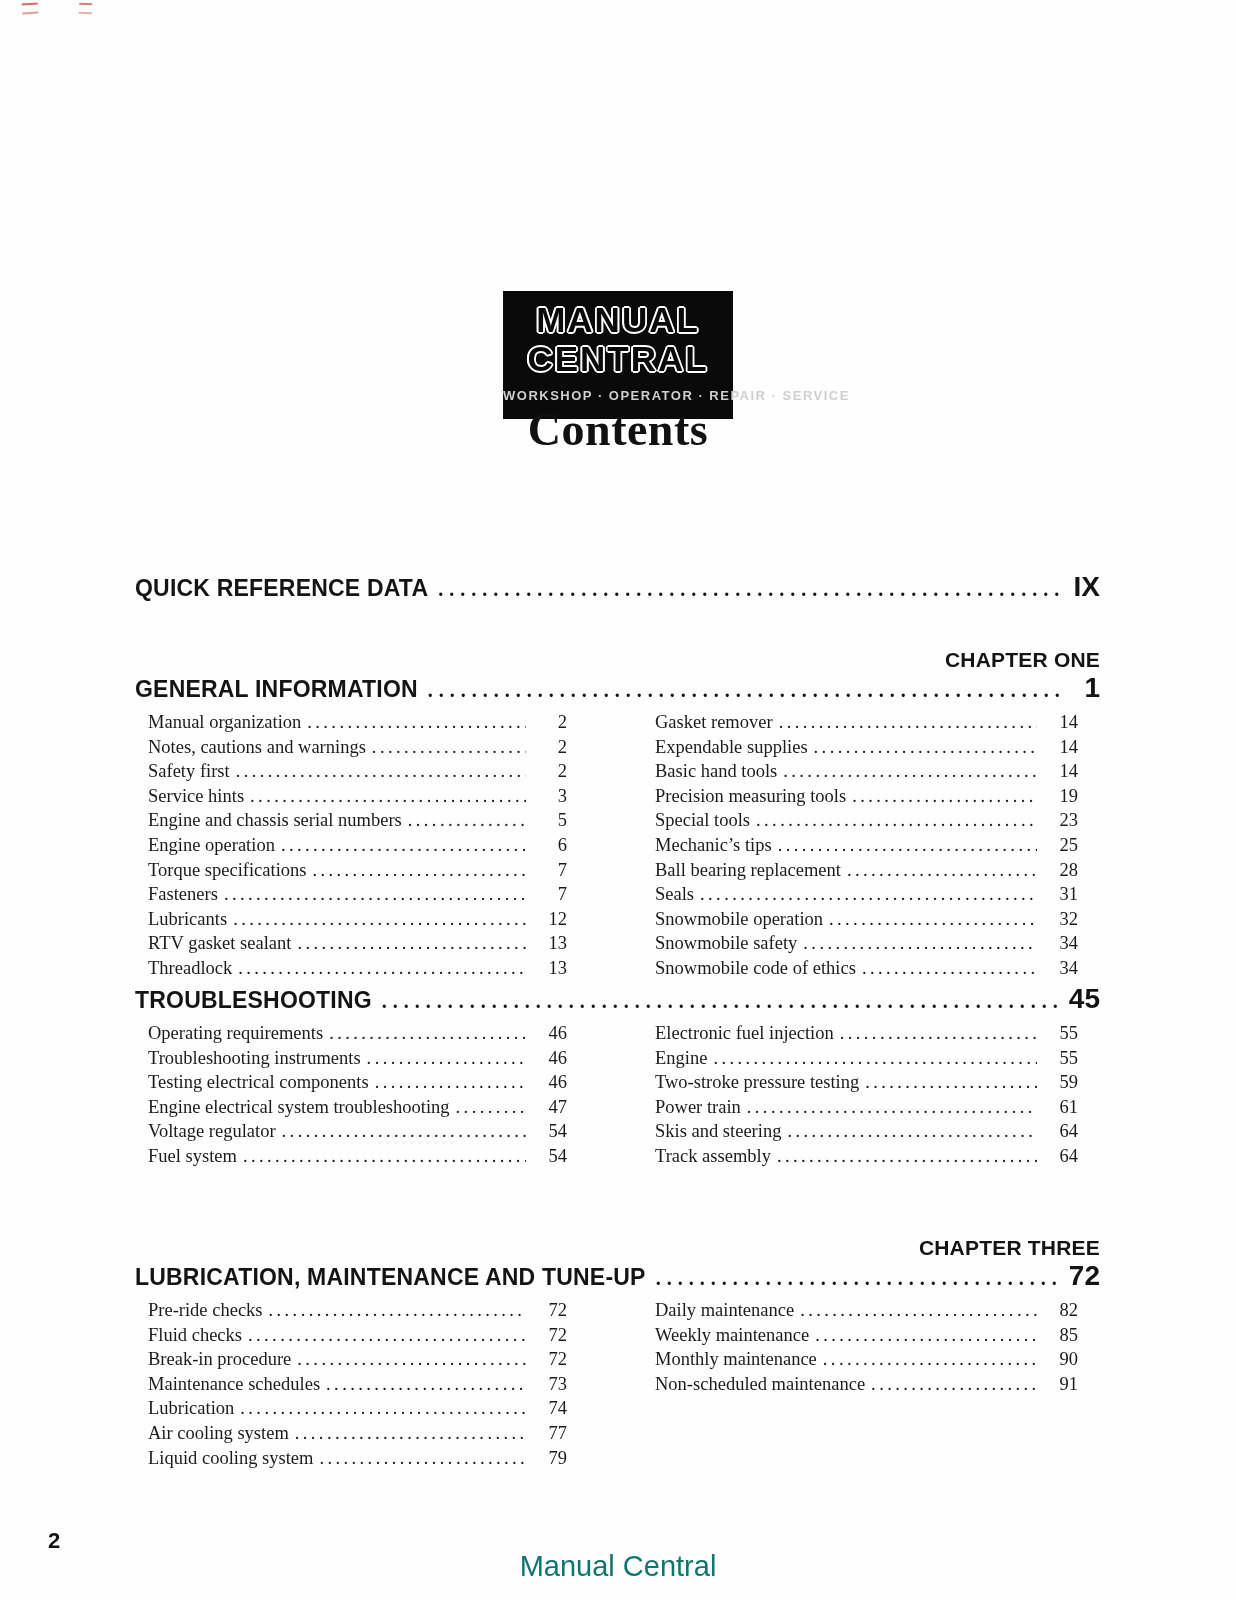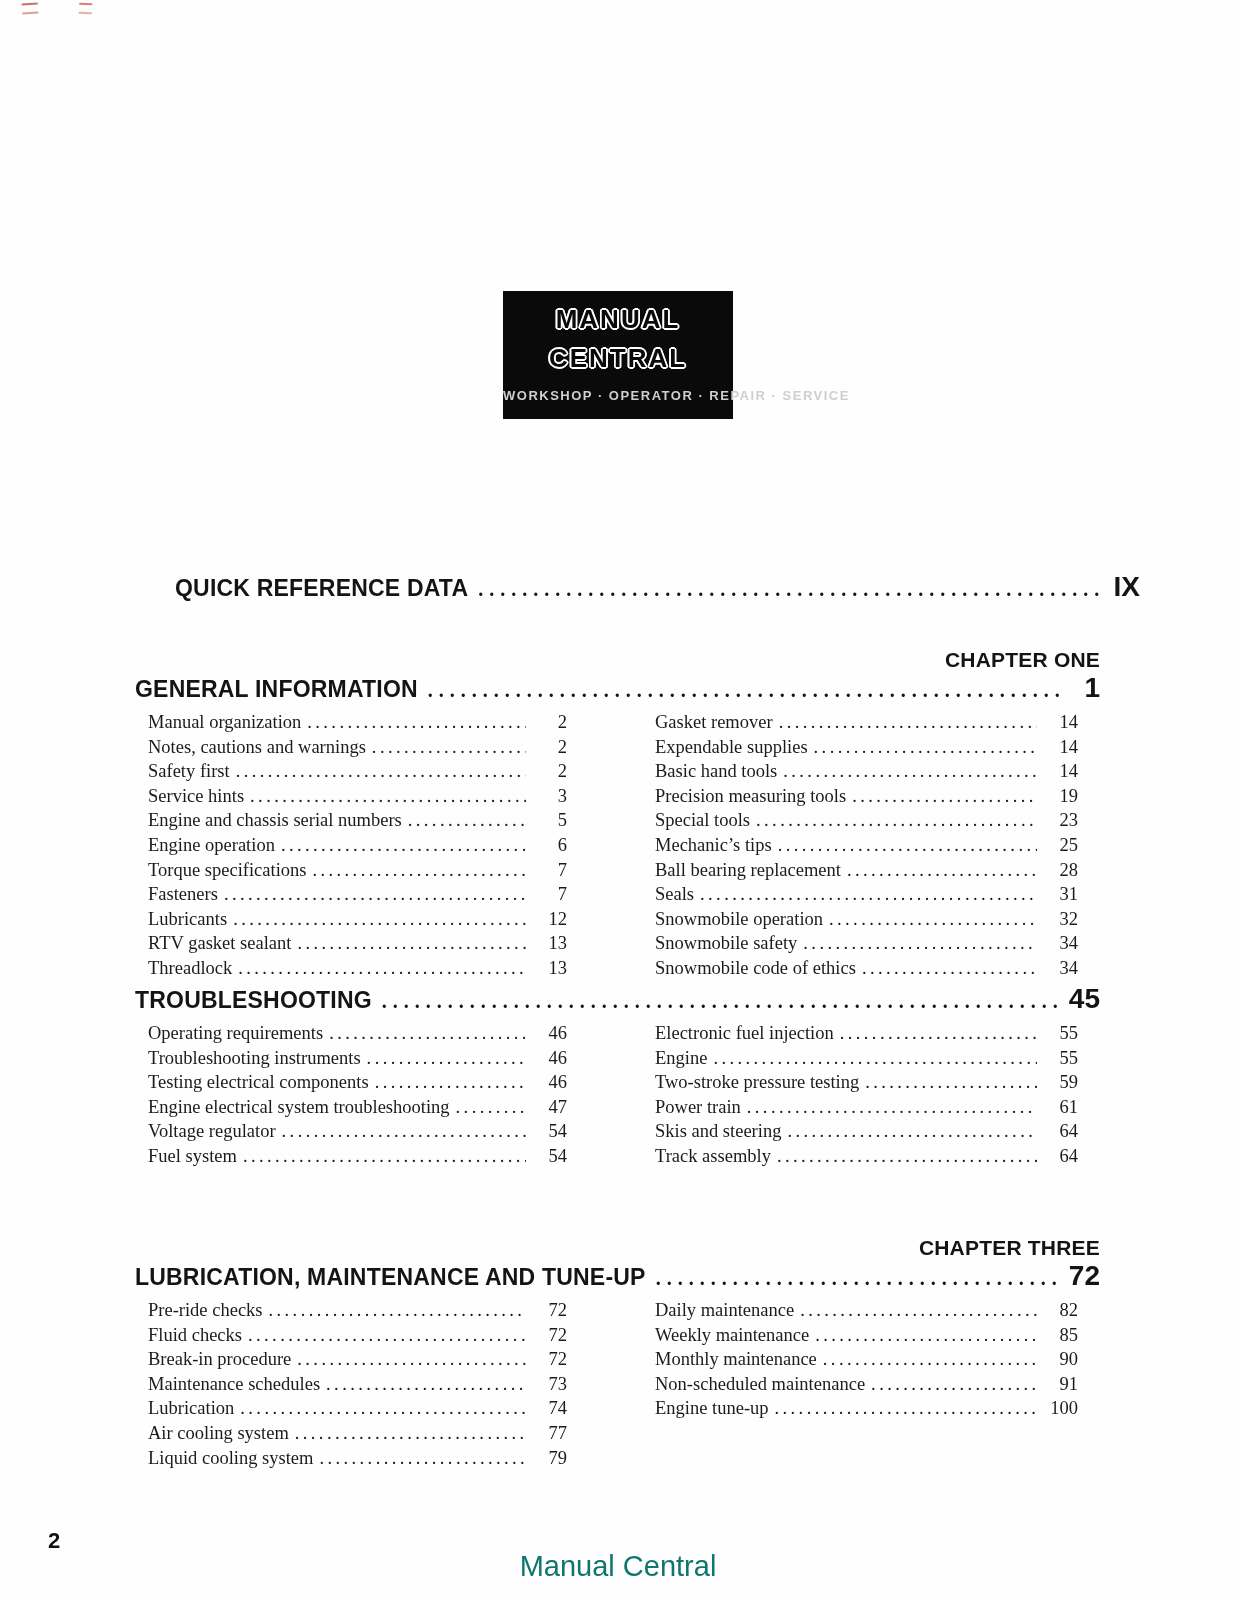--- a/index.html
+++ b/index.html
@@ -19,41 +19,41 @@
     transform:rotate(3deg); }
 
   
   .logo {
     position:absolute; top:291px; left:50%; transform:translateX(-50%);
     width:230px; height:128px; background:#0a0a0a; text-align:center;
     box-sizing:border-box; padding-top:9px;
   }
   .logo-line {
     font-family:"Liberation Sans", sans-serif; font-weight:700;
-    font-size:26px; line-height:39px; letter-spacing:2px; color:#0a0a0a;
+    font-size:35px; line-height:39px; letter-spacing:2px; color:#0a0a0a;
     text-shadow:
       -1.4px -1.4px 0 #fff, 1.4px -1.4px 0 #fff,
       -1.4px  1.4px 0 #fff, 1.4px  1.4px 0 #fff,
       0 -1.8px 0 #fff, 0 1.8px 0 #fff, -1.8px 0 0 #fff, 1.8px 0 0 #fff;
   }
   .logo-tagline {
     margin-top:10px; font-family:"Liberation Sans", sans-serif; font-weight:700;
     font-size:13px; letter-spacing:1.5px; color:#cfcfcf; white-space:nowrap;
   }
 
   
   .contents-title {
     position:absolute; top:403px; left:0; width:100%; text-align:center;
     font-family:"Liberation Serif", serif; font-weight:700;
     font-size:46px; letter-spacing:.5px; color:#111;
   }
 
   
   .section { position:absolute; left:135px; width:965px; }
-  #quick-ref { top:572px;margin-left:40px; }
+  #quick-ref { top:572px; }
   #ch1 { top:646px; }
   #ch2 { top:984px; }
   #ch3 { top:1234px; }
 
   .kicker {
     font-family:"Liberation Sans", sans-serif; font-weight:700;
     font-size:21px; line-height:27px; letter-spacing:.2px; color:#141414;text-align:right;
   }
   .lead-row { display:flex; align-items:baseline; line-height:30px; }
   .h-title {
@@ -97,20 +97,21 @@
 
   <div class="scan-mark a"></div>
   <div class="scan-mark b"></div>
 
   <div class="logo">
     <div class="logo-line">MANUAL</div>
     <div class="logo-line">CENTRAL</div>
     <div class="logo-tagline">WORKSHOP · OPERATOR · REPAIR · SERVICE</div>
   </div>
 
+  <div class="contents-title">Contents</div>
 
   <div class="section" id="quick-ref">
     <div class="lead-row">
       <span class="h-title">QUICK REFERENCE DATA</span>
       <span class="h-leader"></span>
       <span class="h-page">IX</span>
     </div>
   </div>
 
   <div class="section" id="ch1">
@@ -412,25 +413,20 @@
     <span class="e-page">90</span>
   </div>
 
   <div class="entry">
     <span class="e-label">Non-scheduled maintenance</span>
     <span class="e-leader"></span>
     <span class="e-page">91</span>
   </div>
 
 
-  <div class="entry">
-    <span class="e-label">Engine tune-up</span>
-    <span class="e-leader"></span>
-    <span class="e-page">100</span>
-  </div>
 </div>
     </div>
   </div>
 
   <div class="page-num">2</div>
   <div class="footer-brand">Manual Central</div>
 
 </div>
 
 </body></html>

